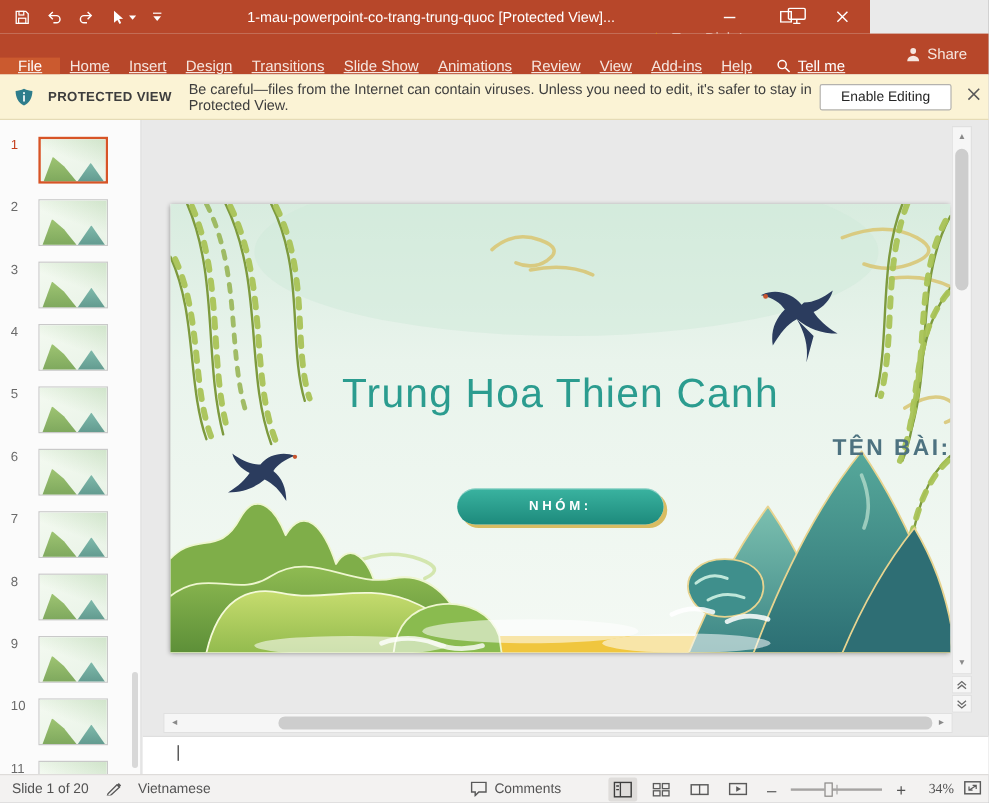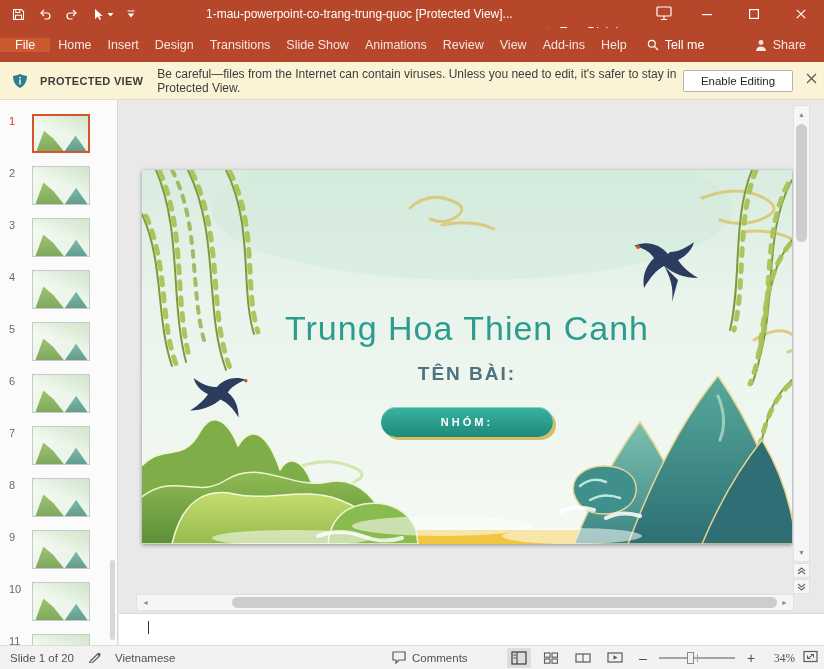--- a/index.html
+++ b/index.html
@@ -1,31 +1,31 @@
 <!DOCTYPE html>
 <html><head>
 <meta charset="utf-8">
 <style>
   html,body{margin:0;padding:0;}
   *{box-sizing:border-box;}
   body{background:#9a9a9a;font-family:"Liberation Sans","DejaVu Sans",sans-serif;}
   .app{position:relative;width:824px;height:669px;overflow:hidden;background:#eaeaea;}
 
   
-  .titlebar{position:absolute;left:0;top:0;width:824px;height:28px;background:#b7472a;color:#fff;padding-left:20px;}
+  .titlebar{position:absolute;left:0;top:0;width:725px;height:28px;background:#b7472a;color:#fff;padding-left:20px;}
   .qat{position:absolute;left:12px;top:0;height:28px;display:flex;align-items:center;gap:13px;}
   .qat .ic{display:flex;align-items:center;gap:3px;}
   .titlebar-title{position:absolute;left:206px;top:0;height:28px;line-height:28px;font-size:12px;white-space:nowrap;}
   .user-badge{position:absolute;left:540px;top:0;height:28px;display:flex;align-items:center;gap:6px;font-size:12px;margin-top:18px;}
   .monitor-wrap{position:absolute;left:656px;top:6px;}
   .win-controls{position:absolute;right:0;top:0;height:28px;display:flex;}
   .win-btn{width:47px;height:28px;display:flex;align-items:center;justify-content:center;}
 
   
-  .ribbon{position:absolute;left:0;top:28px;width:824px;height:34px;background:#b7472a;display:flex;align-items:center;color:#f6e6df;font-size:12.5px;}
+  .ribbon{position:absolute;left:0;top:28px;width:824px;height:34px;background:#b7472a;display:flex;align-items:flex-end;color:#f6e6df;font-size:12.5px;text-decoration:underline;}
   .tab{padding:0 8px;display:flex;align-items:center;white-space:nowrap;}
   .tab-file{background:#cb5a2f;color:#fff;padding:0 15px;}
   .tellme{display:flex;align-items:center;gap:6px;margin-left:12px;color:#fff;white-space:nowrap;}
   .share{position:absolute;right:18px;top:0;height:34px;display:flex;align-items:center;gap:6px;color:#f6e6df;white-space:nowrap;}
 
   
   .banner{position:absolute;left:0;top:62px;width:824px;height:38px;background:#fbf3d5;border-bottom:1px solid #e5dbb6;display:flex;align-items:center;}
   .banner-icon{width:40px;display:flex;justify-content:center;}
   .banner-label{font-weight:bold;font-size:11px;color:#3d3d3d;margin-right:14px;white-space:nowrap;letter-spacing:.3px;}
   .banner-msg{font-size:12px;color:#3d3d3d;width:534px;line-height:14px;}
@@ -48,21 +48,21 @@
   .thumb-art::after{content:"";position:absolute;right:2%;bottom:-2%;width:42%;height:46%;
      background:linear-gradient(180deg,#63aa9b,#3f8378);
      clip-path:polygon(50% 0,100% 100%,0 100%);opacity:.8;}
   .panel-scroll{position:absolute;right:2px;top:460px;width:5px;height:80px;background:#d8d8d8;border-radius:3px;}
 
   
   .editor{position:absolute;left:119px;top:100px;width:705px;height:545px;background:#e9e9e9;}
   .slide{position:absolute;left:23px;top:70px;width:650px;height:374px;background:#eef6ef;box-shadow:0 1px 4px rgba(0,0,0,.4);overflow:hidden;}
   .slide svg.art{position:absolute;left:0;top:0;width:100%;height:100%;}
   .slide-title{position:absolute;left:0;top:139px;width:100%;text-align:center;font-size:34px;font-weight:500;color:#2b9c8f;letter-spacing:1px;}
-  .slide-subtitle{position:absolute;left:0;top:193px;width:100%;text-align:center;font-size:19px;font-weight:bold;color:#4d7280;letter-spacing:2px;}
+  .slide-subtitle{position:absolute;left:0;top:193px;width:100%;text-align:right;font-size:19px;font-weight:bold;color:#4d7280;letter-spacing:2px;}
   .slide-pill{position:absolute;left:50%;top:237px;transform:translateX(-50%);width:172px;height:30px;border-radius:15px;
      background:linear-gradient(180deg,#3ab3a0,#1d8a7c);
      box-shadow:3px 3px 0 #d8bc62, inset 0 1px 0 rgba(255,255,255,.4);
      color:#fff;font-size:11px;font-weight:bold;letter-spacing:3px;display:flex;align-items:center;justify-content:center;}
 
   
   .vscroll{position:absolute;left:674px;top:5px;width:17px;height:457px;background:#f6f6f6;border:1px solid #e0e0e0;}
   .v-arrow{position:absolute;left:0;width:15px;height:15px;display:flex;align-items:center;justify-content:center;color:#8a8a8a;font-size:7px;}
   .v-up{top:1px;} .v-down{bottom:1px;}
   .v-thumb{position:absolute;left:2px;top:18px;width:11px;height:118px;background:#cdcdcd;border-radius:6px;}

